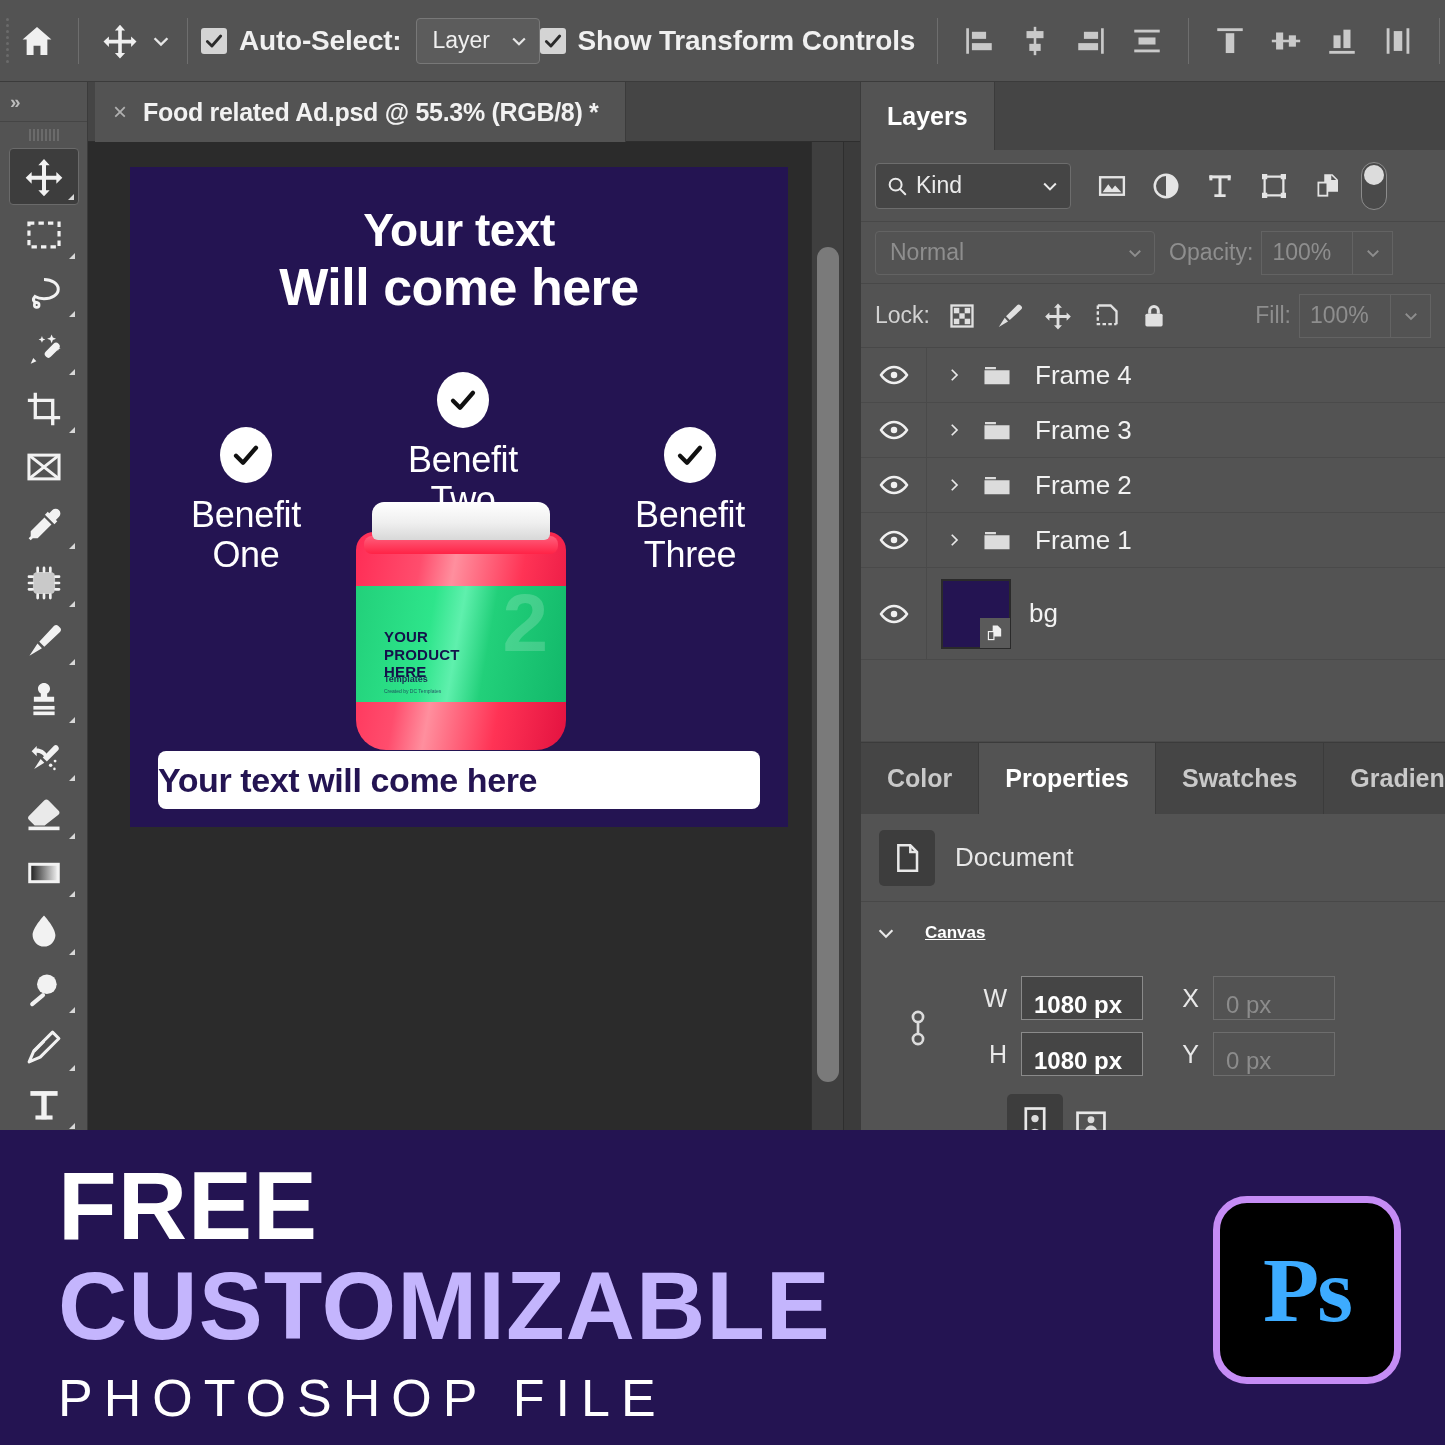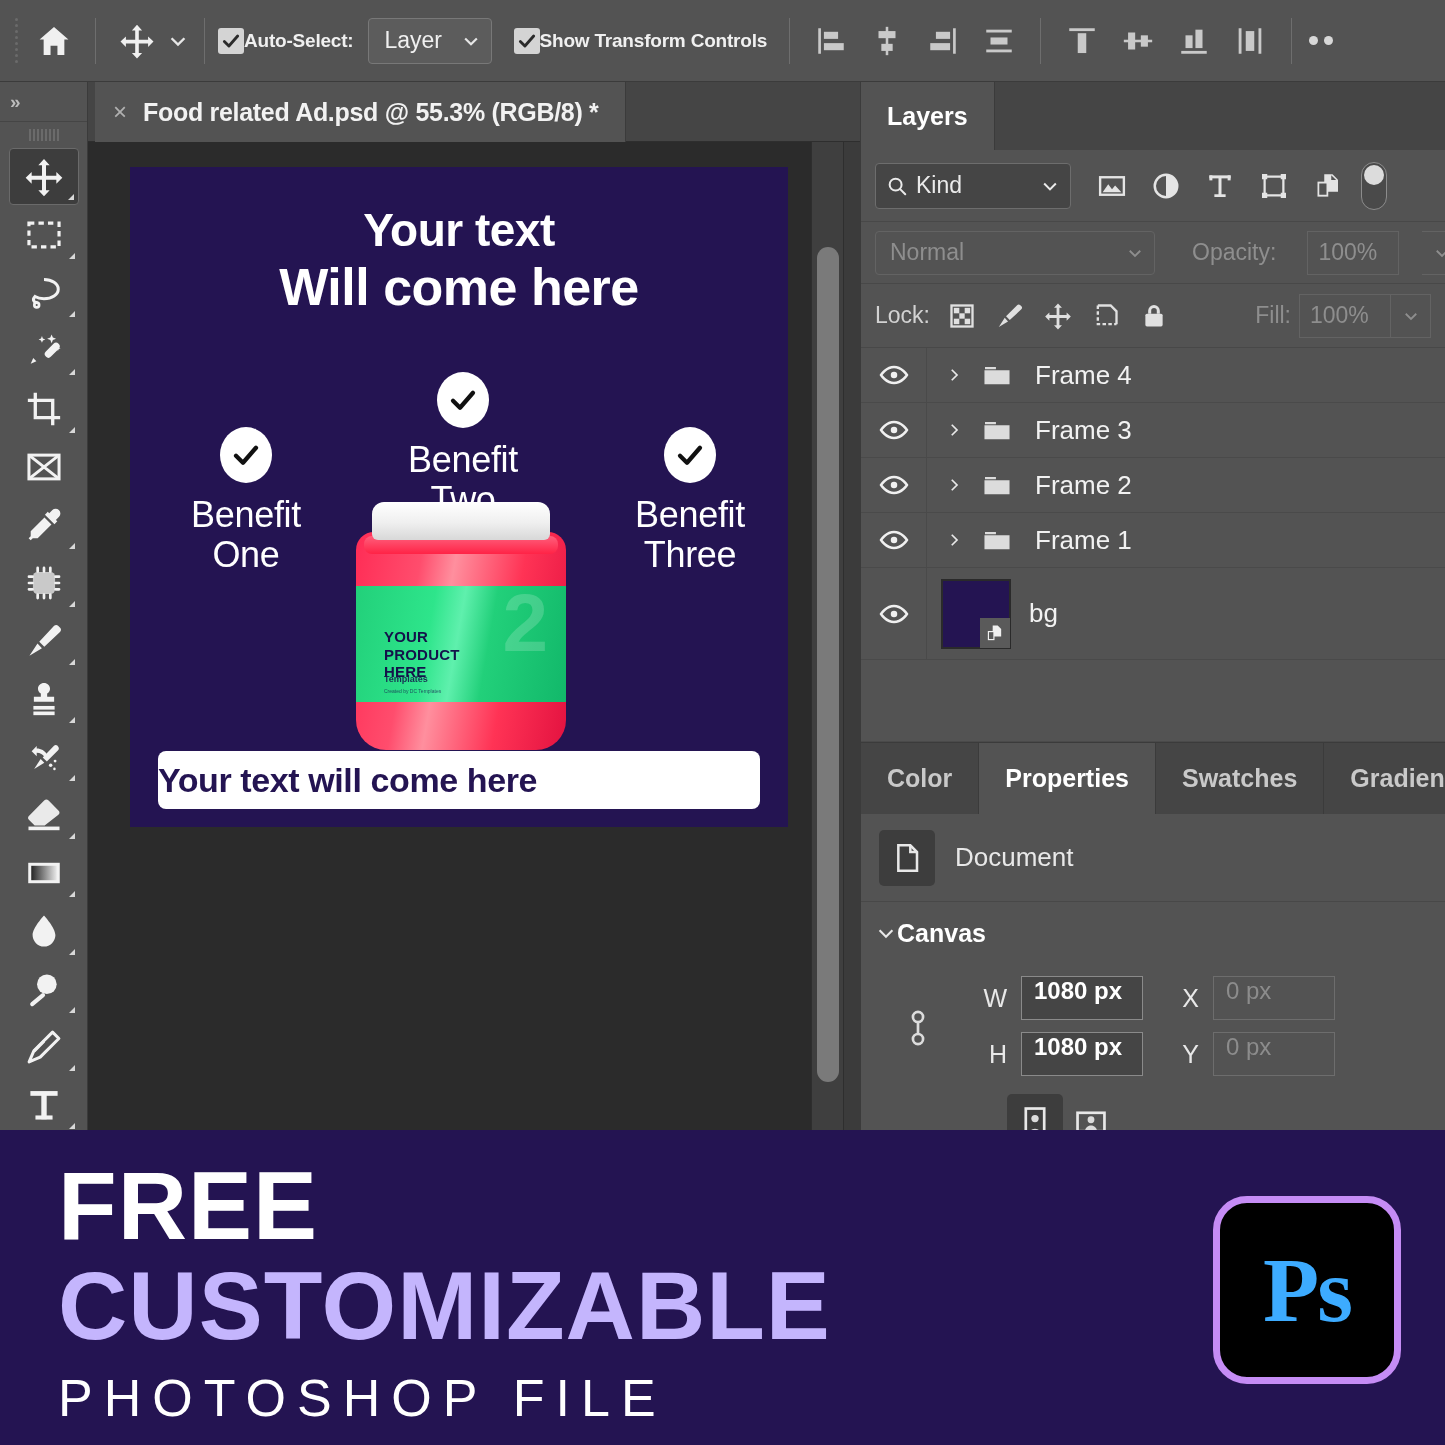--- a/index.html
+++ b/index.html
@@ -29,22 +29,22 @@
     flex: none;
   }
   .ob-btn svg { display:block; }
   .ob-chevron { width: 26px; height: 56px; display:flex; align-items:center; justify-content:center; flex:none; }
   .cb {
     width: 26px; height: 26px; background: #d4d4d4; border-radius: 3px;
     display:flex; align-items:center; justify-content:center; flex:none;
   }
   .cb svg { display:block; }
   .ob-label {
-    color: #f0f0f0; font-size: 19px; font-weight: bold; white-space: nowrap;
-    letter-spacing: -0.2px;
+    color: #f0f0f0; font-size: 28px; font-weight: bold; white-space: nowrap;
+    margin-left: 12px; letter-spacing: -0.2px;
   }
   .ob-select {
     height: 46px; min-width: 124px; background: #5c5c5c; border: 1px solid #787878;
     border-radius: 4px; display:flex; align-items:center; justify-content: space-between;
     padding: 0 10px 0 16px; margin-left: 14px; flex: none;
   }
   .ob-select span { color: #f0f0f0; font-size: 23px; }
   .align-grp { display:flex; align-items:center; }
   .dots-more { display:flex; align-items:center; gap:6px; padding: 0 4px; }
   .dots-more i { width: 9px; height: 9px; border-radius:50%; background:#d8d8d8; display:block; }
@@ -198,21 +198,20 @@
     width: 26px; height: 48px; background: #4a4a4a; border:1px solid #8c8c8c; border-radius: 13px;
     position: relative; margin-left: 6px; flex:none;
   }
   .toggle-pill i {
     position:absolute; left: 2px; top: 2px; width: 20px; height: 20px; border-radius:50%; background:#dcdcdc;
   }
 
   .blend-row {
     height: 62px; display:flex; align-items:center; padding: 0 14px;
     border-bottom:1px solid #484848;
-    gap:23px;
   }
   .blend-select {
     width: 280px; height: 44px; background:#535353; border:1px solid #636363; border-radius:4px;
     display:flex; align-items:center; justify-content:space-between; padding: 0 10px 0 14px; flex:none;
   }
   .blend-select span { color:#8e8e8e; font-size: 23px; }
   .lbl-dim { color:#8e8e8e; font-size: 23px; margin-left: 14px; white-space:nowrap; }
   .num-field {
     height: 44px; width: 92px; background:#535353; border:1px solid #636363;
     display:flex; align-items:center; padding-left:10px; margin-left: 8px; flex:none;
@@ -265,31 +264,31 @@
     border-bottom:1px solid #484848;
   }
   .doc-ic {
     width: 56px; height: 56px; background:#3d3d3d; border-radius:5px;
     display:flex; align-items:center; justify-content:center; flex:none;
   }
   .doc-row .dl { color:#e8e8e8; font-size: 26px; margin-left: 20px; }
   .canvas-head {
     height: 62px; display:flex; align-items:center; padding-left: 14px;
   }
-  .canvas-head .ch { color:#ffffff; font-size: 25px; font-weight:bold; margin-left: 0; }
+  .canvas-head .ch { color:#ffffff; font-size: 17px; font-weight:bold; margin-left: 28px; text-decoration: underline; }
   .grid-fields { position:relative; padding: 6px 0 0 0; }
   .link-ic {
     position:absolute; left: 44px; top: 44px; width: 26px; height: 40px;
     display:flex; align-items:center; justify-content:center;
   }
   .frow { display:flex; align-items:center; height: 56px; padding-left: 116px; }
   .frow .fl { color:#e8e8e8; font-size: 25px; width: 30px; text-align:right; }
   .fbox {
     width: 122px; height: 44px; background:#454545; border:1px solid #8a8a8a;
-    display:flex; align-items:flex-start; padding-left: 12px; margin-left: 14px; flex:none;
+    display:flex; align-items:flex-end; padding-left: 12px; margin-left: 14px; flex:none;
   }
   .fbox span { color:#ffffff; font-size: 24px; font-weight:bold; }
   .fbox.dim { background:#535353; border-color:#6d6d6d; }
   .fbox.dim span { color:#8c8c8c; font-weight: normal; }
   .orient-row { display:flex; align-items:center; padding-left: 146px; margin-top: 12px; }
   .or-btn {
     width: 56px; height: 56px; border-radius:5px; display:flex; align-items:center; justify-content:center;
     flex:none;
   }
   .or-btn.sel { background:#3d3d3d; }

